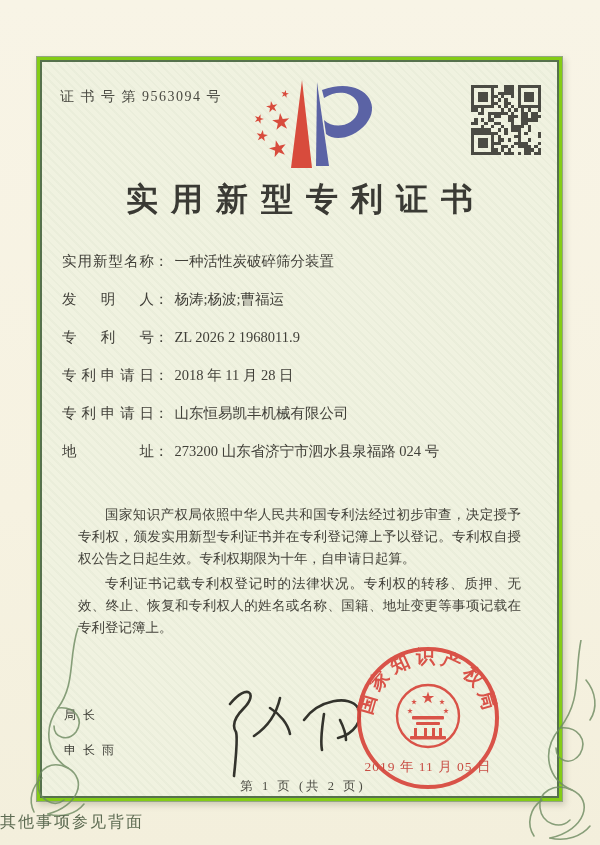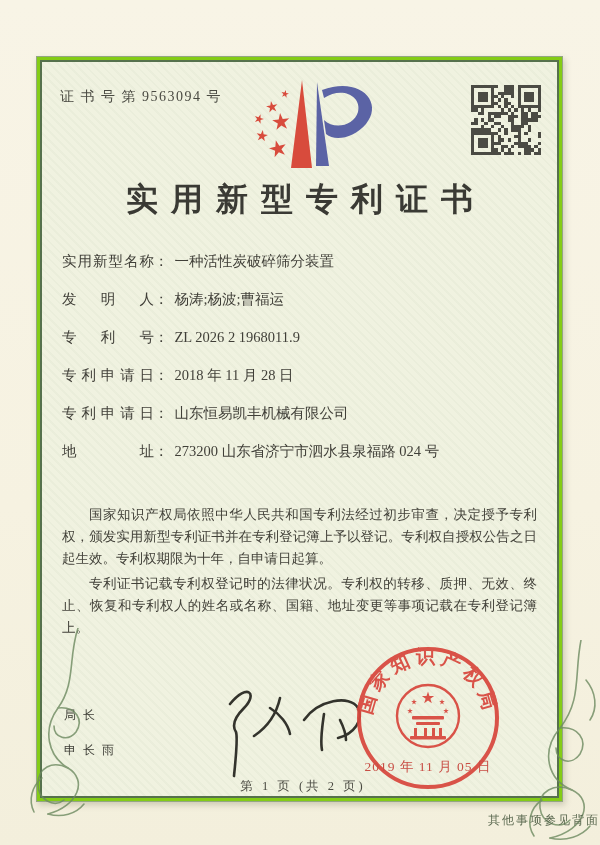--- a/index.html
+++ b/index.html
@@ -35,26 +35,26 @@
     position:absolute;left:0;right:0;top:116px;text-align:center;
     font-size:32px;font-weight:bold;letter-spacing:13px;color:#3a3a34;text-indent:13px;
   }
   .fields{position:absolute;left:20px;right:18px;top:188px;font-size:14.5px;color:#403f38;}
   .frow{margin-bottom:16px;line-height:22px;white-space:nowrap;}
   .lbl{display:inline-block;width:92px;text-align:justify;text-align-last:justify;}
   .colon{display:inline-block;margin-right:6px;}
   .pair2{margin-left:34px;}
   .pair2 .lbl2{letter-spacing:2px;}
   .paras{position:absolute;left:20px;right:20px;top:442px;font-size:13.5px;line-height:1.63;color:#43423a;text-align:justify;}
-  .paras p{margin:0 0 3px;text-indent:2em;}
+  .paras p{margin:0 16px 3px;text-indent:2em;}
   .officer{position:absolute;left:22px;top:636px;font-size:12px;line-height:35px;letter-spacing:7px;color:#3c3c35;font-family:"Liberation Sans","DejaVu Sans",sans-serif;}
   .signature{position:absolute;left:150px;top:616px;width:180px;height:105px;}
   .seal{position:absolute;left:298px;top:570px;width:176px;height:176px;}
   .pagefoot{position:absolute;left:0;right:0;top:716px;text-align:center;font-size:12.5px;letter-spacing:3px;color:#4a4a42;padding-left:7px;}
-  .backnote{position:absolute;left:0;right:0;top:812px;text-align:right;font-size:12px;letter-spacing:2px;color:#5d6b52;}
+  .backnote{position:absolute;left:0;right:0;top:812px;text-align:left;font-size:16px;letter-spacing:2px;color:#5d6b52;}
   .flourish{position:absolute;pointer-events:none;}
   .fl-left{left:18px;top:628px;width:110px;height:200px;}
   .fl-right{right:-6px;top:640px;width:120px;height:205px;}
 </style>
 </head>
 <body>
 
 <div class="cert">
   <div class="cert-inner">
 

